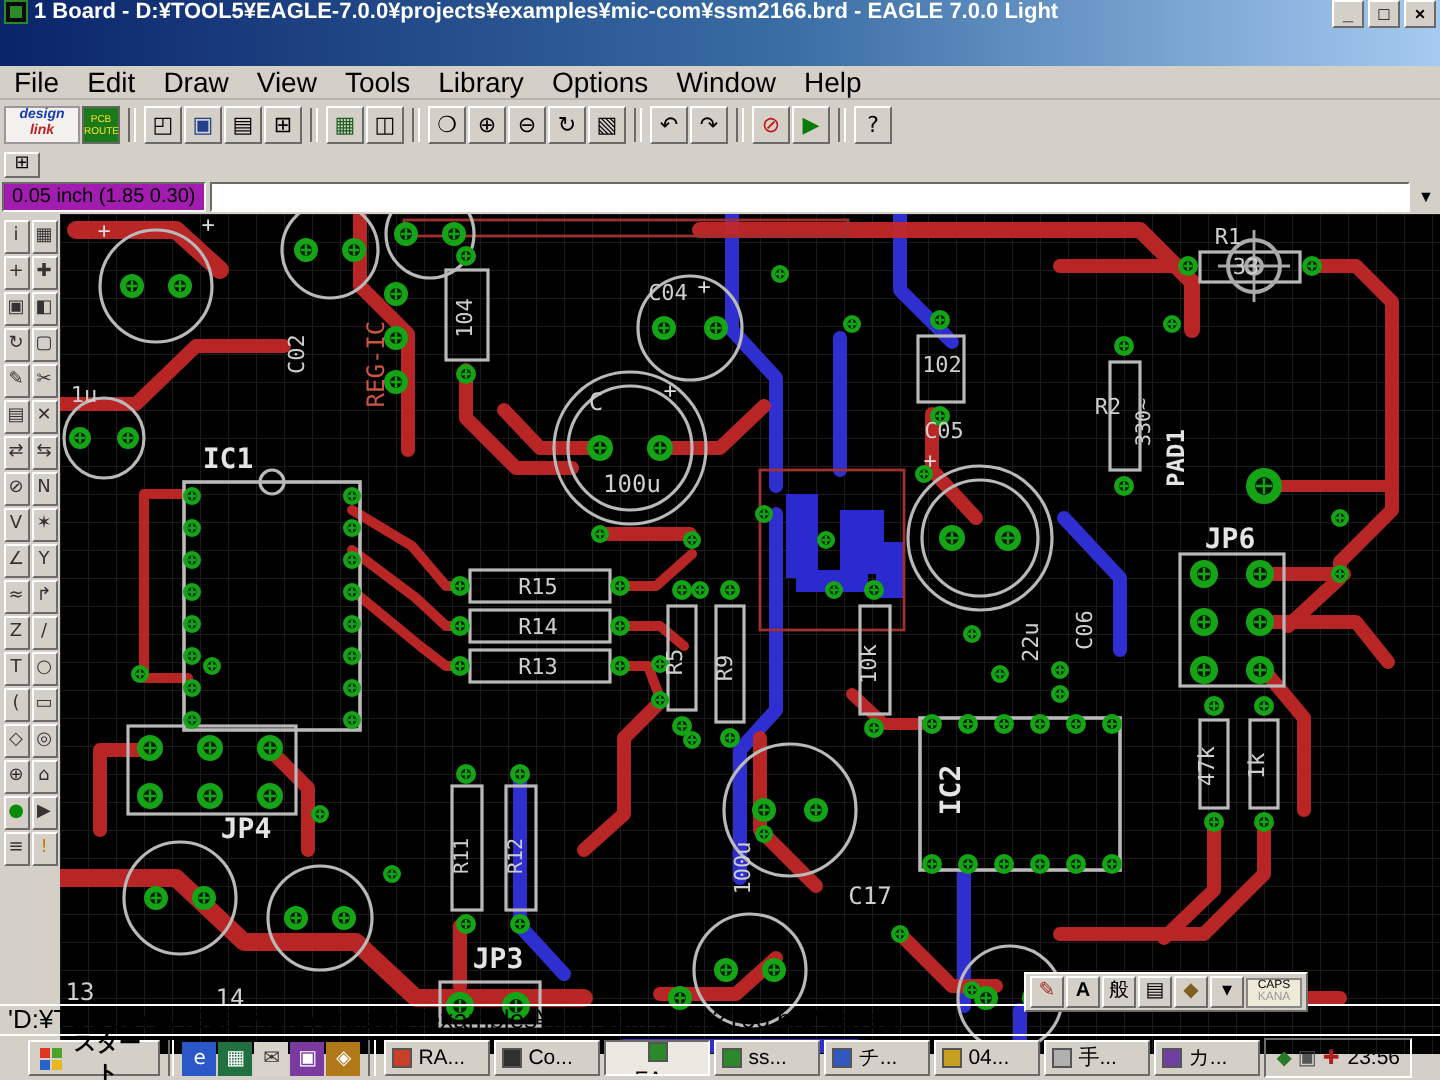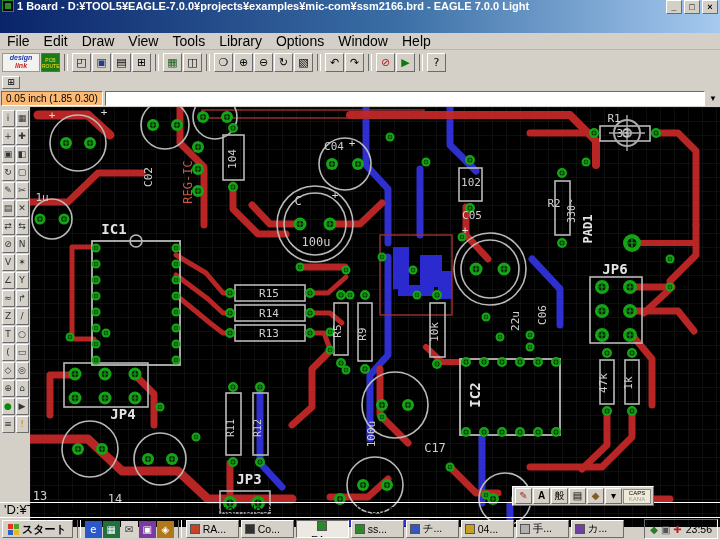--- a/index.html
+++ b/index.html
@@ -21,37 +21,37 @@
   .logo1{width:38px;height:19px;font-size:7px;line-height:8px;text-align:center;font-style:italic;background:#f4f2ee;border:1px solid #999;box-sizing:border-box;}
   .logo1 .l1{color:#1a3ab0;font-weight:bold;}
   .logo1 .l2{color:#c02020;font-weight:bold;}
   .logo2{width:19px;height:19px;background:#1a7a1a;color:#ffe020;font-size:5px;line-height:6px;text-align:center;border:1px solid #666;box-sizing:border-box;padding-top:3px;}
   .tb-btn{width:19px;height:19px;font-size:11px;line-height:16px;text-align:center;padding:0;cursor:default;font-family:"DejaVu Sans",sans-serif;}
   .tb-sep{width:2px;height:17px;border-left:1px solid #6b6b6b;border-right:1px solid #fff;margin:0 3px;}
   
   .parambar{height:15px;display:flex;align-items:center;padding:0 2px;gap:2px;flex:0 0 auto;}
   .param-btn{width:18px;height:13px;font-size:9px;line-height:11px;text-align:center;padding:0;font-family:"DejaVu Sans",sans-serif;}
   .coordbar{height:17px;display:flex;align-items:center;padding:0 1px;gap:2px;flex:0 0 auto;}
-  .coord-box{height:15px;font-size:10px;line-height:13px;padding:0 4px;background:#fdba74;box-sizing:border-box;white-space:nowrap;font-family:"Liberation Sans",sans-serif;}
+  .coord-box{height:15px;font-size:10px;line-height:13px;padding:0 4px;background:#a21caf;box-sizing:border-box;white-space:nowrap;font-family:"Liberation Sans",sans-serif;}
   .cmdline{flex:1;height:15px;font-size:11px;border:1px solid;border-color:#6b6b6b #fff #fff #6b6b6b;background:#fff;box-sizing:border-box;padding:0 2px;font-family:"Liberation Sans",sans-serif;}
   .dd-arrow{width:12px;text-align:center;font-size:8px;}
   
   .main{flex:1;display:flex;min-height:0;}
   .palette{width:30px;background:#d4d0c8;padding-top:3px;display:flex;flex-wrap:wrap;align-content:flex-start;gap:1px;justify-content:center;flex:0 0 auto;}
   .pal-btn{width:13px;height:17px;font-size:9px;line-height:15px;text-align:center;padding:0;color:#333;cursor:default;font-family:"DejaVu Sans",sans-serif;}
   .canvas-wrap{flex:1;background:#000;min-width:0;}
   
   .statusbar{height:14px;font-size:13px;line-height:14px;padding-left:4px;flex:0 0 auto;border-top:1px solid #fff;white-space:nowrap;overflow:hidden;}
   
   .imebar{position:absolute;left:512px;top:486px;height:18px;display:flex;align-items:center;gap:1px;padding:0 2px;z-index:30;}
   .ime-btn{min-width:13px;height:14px;font-size:10px;line-height:13px;text-align:center;padding:0 1px;cursor:default;}
   .ime-ind{width:28px;height:15px;background:#efe9d8;border:1px solid #888;box-sizing:border-box;font-size:6px;line-height:6.5px;text-align:center;}
   .ime-ind .kana{color:#999;}
   
-  .taskbar{height:22px;display:flex;align-items:center;gap:2px;padding:0 2px;border-top:1px solid #fff;flex:0 0 auto;}
+  .taskbar{height:22px;display:flex;align-items:center;gap:2px;padding:0 14px;border-top:1px solid #fff;flex:0 0 auto;}
   .startbtn{height:18px;display:flex;align-items:center;gap:3px;padding:0 5px;font-size:11px;font-weight:bold;cursor:default;}
   .flag{width:11px;height:11px;display:grid;grid-template-columns:5px 5px;grid-template-rows:5px 5px;gap:1px;}
   .flag i{display:block;}
   .ql{width:15px;height:15px;font-size:10px;line-height:15px;text-align:center;border:1px solid transparent;cursor:default;font-family:"DejaVu Sans",sans-serif;}
   .tb-div{width:2px;height:18px;border-left:1px solid #6b6b6b;border-right:1px solid #fff;margin:0 2px;}
   .task{width:53px;height:18px;display:flex;align-items:center;gap:3px;padding:0 3px;font-size:10.5px;box-sizing:border-box;overflow:hidden;white-space:nowrap;cursor:default;}
   .task .ico{width:10px;height:10px;flex:0 0 auto;border:1px solid #555;box-sizing:border-box;}
   .task.active{border-color:#6b6b6b #fff #fff #6b6b6b;background:#ece9e2;flex-direction:column;}
   .tray{height:18px;margin-left:auto;display:flex;align-items:center;gap:4px;padding:0 5px;font-size:10px;}
   .tray .clock{font-size:10.5px;}

